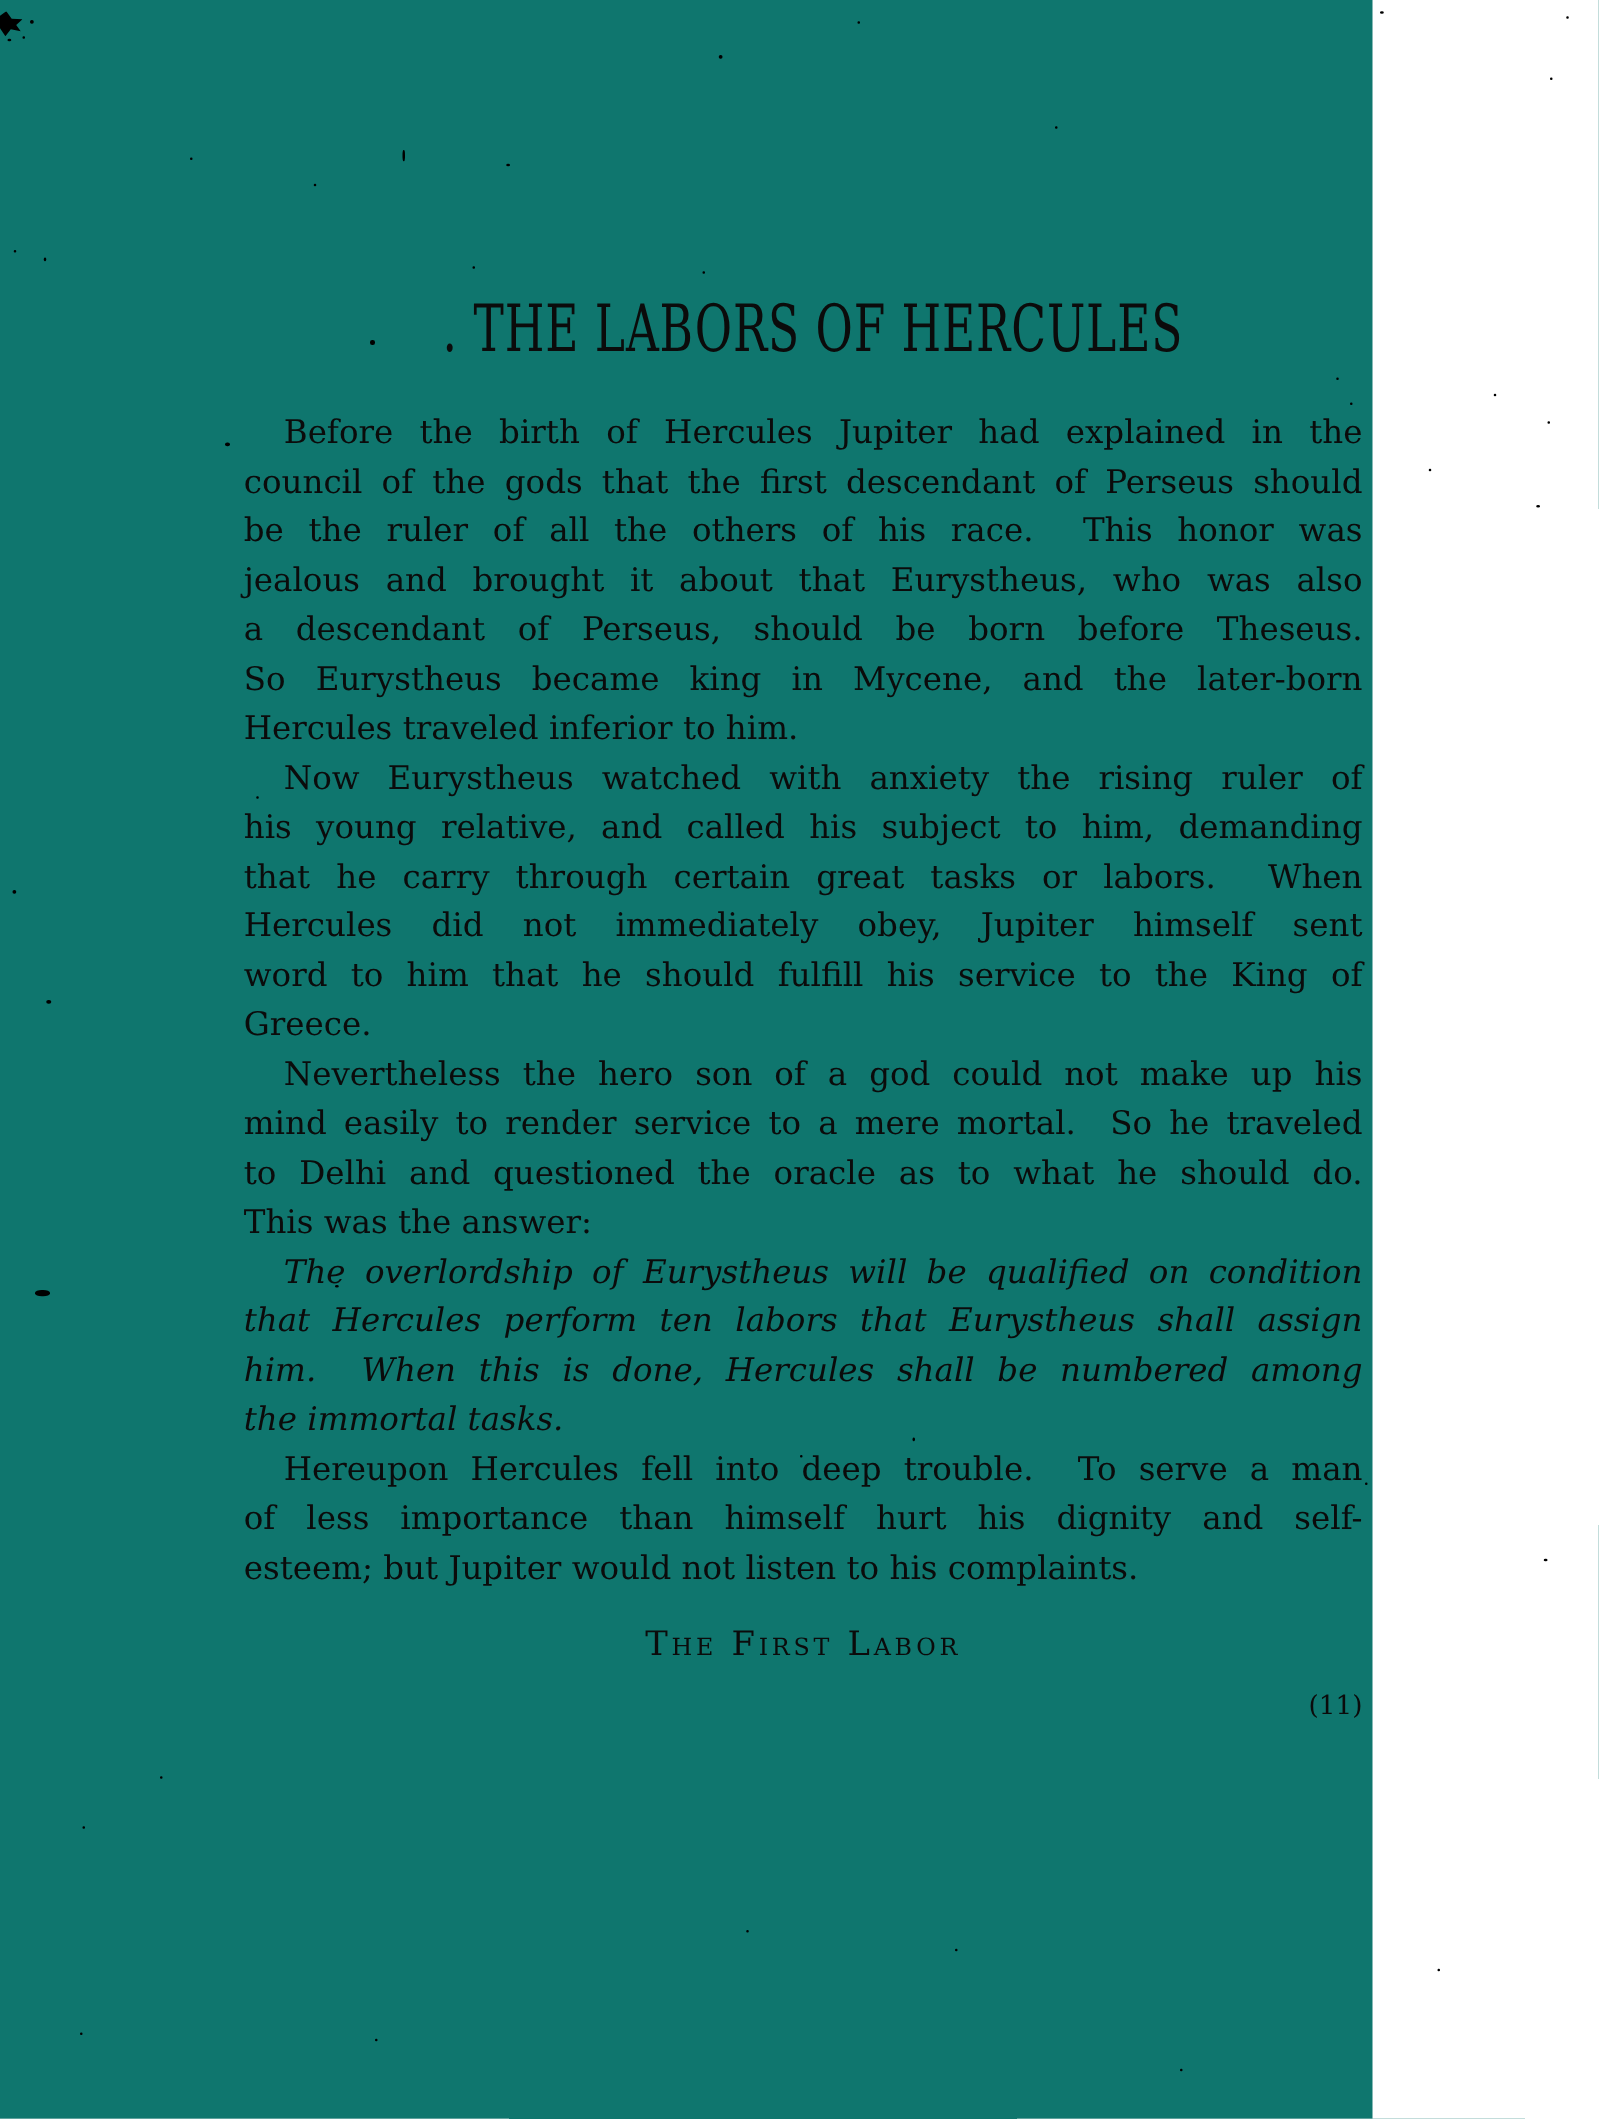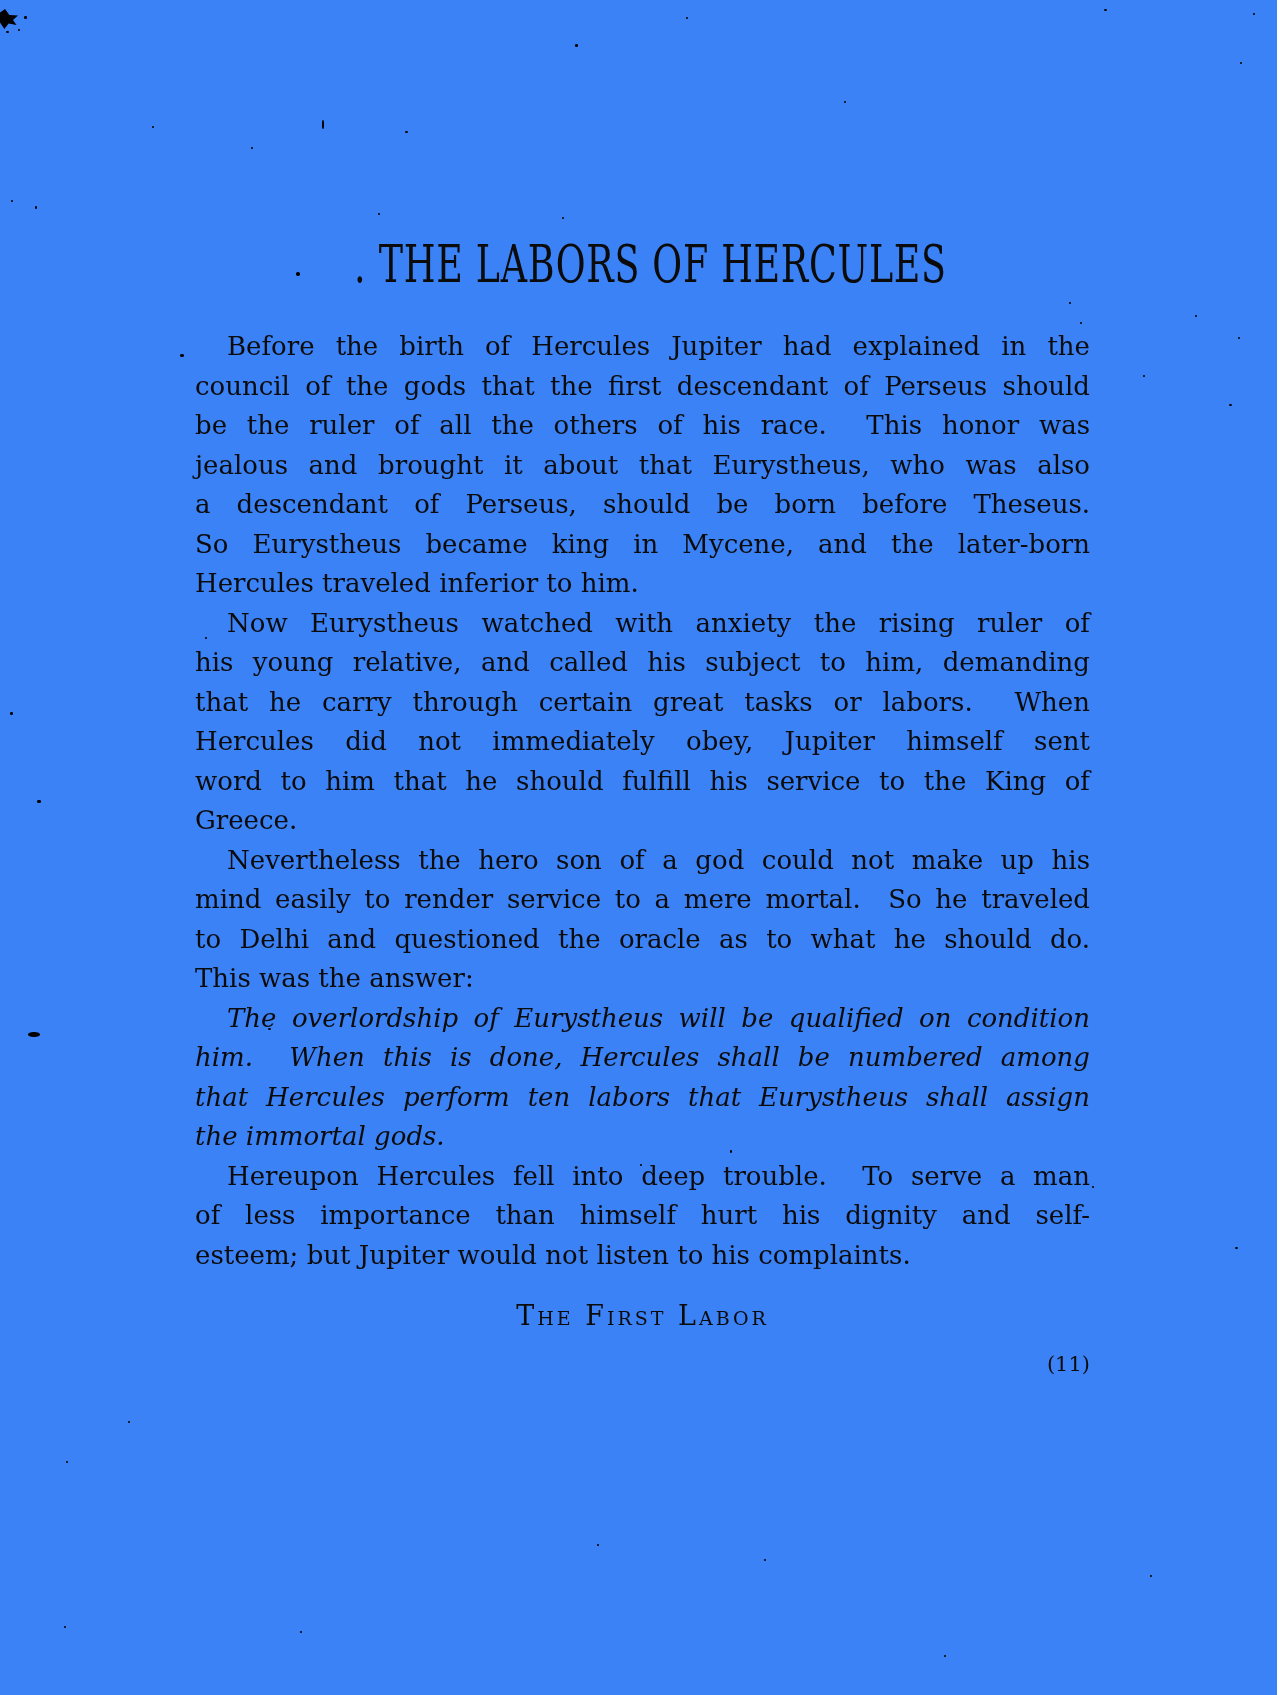--- a/index.html
+++ b/index.html
@@ -5,22 +5,22 @@
   html, body { margin: 0; padding: 0; }
   body {
     width: 1279px; height: 1695px;
     background: #ffffff;
     font-family: "DejaVu Serif", serif;
     color: #0b0b0b;
     overflow: hidden;
   }
   .page {
     position: relative;
-    width: 1277px; height: 1695px;
-    background: #3b82f6;
+    width: 1098px; height: 1695px;
+    background: #0f766e;
   }
   
   .title-wrap {
     position: absolute;
     left: 227px; top: 236px; width: 828px;
     text-align: center;
     white-space: nowrap;
   }
   .title-inner {
     display: inline-block;
@@ -105,23 +105,23 @@
         <div class="line lastline">Greece.</div>
       </div>
       <div class="para">
         <div class="line indent">Nevertheless the hero son of a god could not make up his</div>
         <div class="line">mind easily to render service to a mere mortal.&nbsp; So he traveled</div>
         <div class="line">to Delhi and questioned the oracle as to what he should do.</div>
         <div class="line lastline">This was the answer:</div>
       </div>
       <div class="para italic">
         <div class="line indent">The overlordship of Eurystheus will be qualified on condition</div>
+        <div class="line">that Hercules perform ten labors that Eurystheus shall assign</div>
         <div class="line">him.&nbsp; When this is done, Hercules shall be numbered among</div>
-        <div class="line">that Hercules perform ten labors that Eurystheus shall assign</div>
-        <div class="line lastline">the immortal gods.</div>
+        <div class="line lastline">the immortal tasks.</div>
       </div>
       <div class="para">
         <div class="line indent">Hereupon Hercules fell into deep trouble.&nbsp; To serve a man</div>
         <div class="line">of less importance than himself hurt his dignity and self-</div>
         <div class="line lastline">esteem; but Jupiter would not listen to his complaints.</div>
       </div>
       <div class="heading">The First Labor</div>
       <div class="pagenum">(11)</div>
     </div>
 

